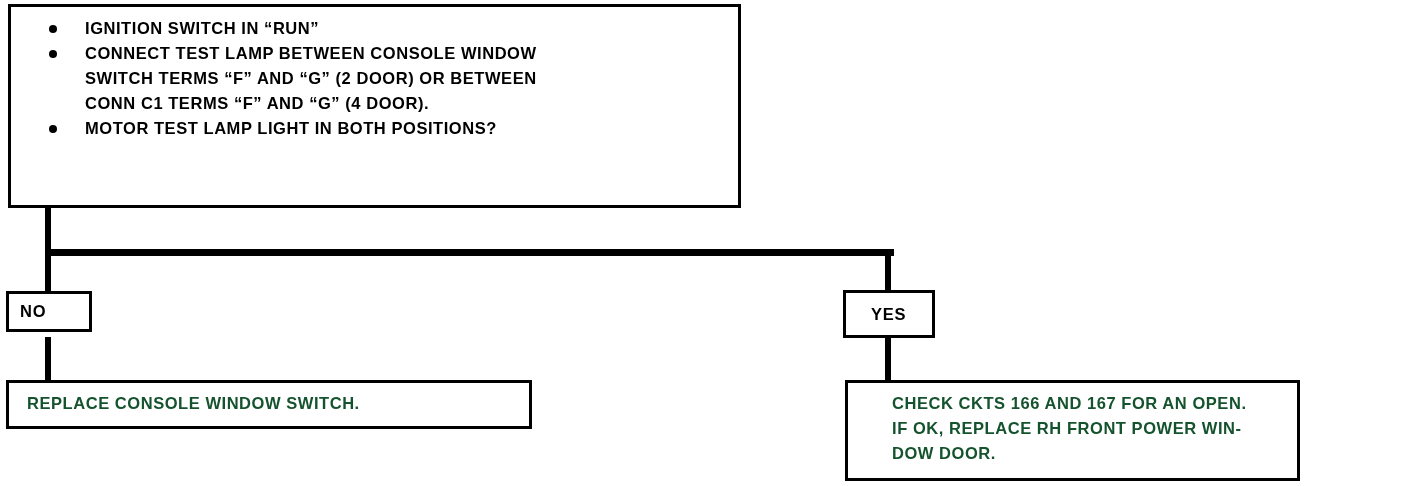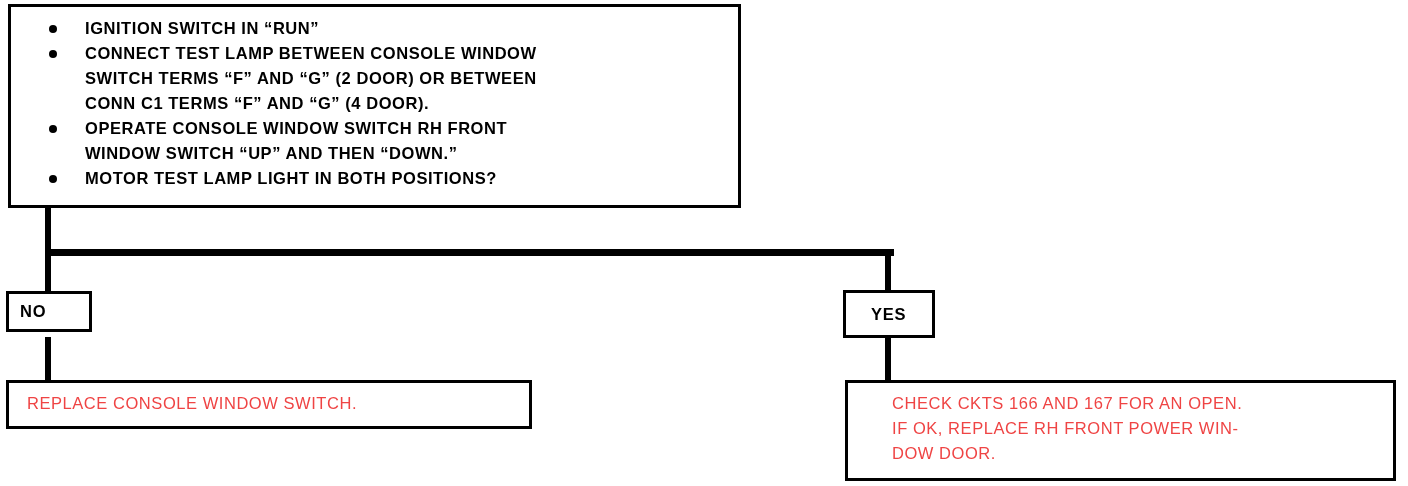--- a/index.html
+++ b/index.html
@@ -91,27 +91,27 @@
 
   
   .result {
     border-width: 3px;
     padding: 8px 0 0 18px;
   }
   .rline {
     display: block;
     font-size: 16.5px;
     line-height: 25px;
-    font-weight: 400;
+    font-weight: 700;
     letter-spacing: 0.55px;
-    color: #ef4444;
+    color: #14532d;
     white-space: nowrap;
   }
   #replace-box { left: 6px;   top: 380px; width: 526px; height: 49px; }
-  #check-box   { left: 845px; top: 380px; width: 551px; height: 101px; padding-left: 44px; }
+  #check-box   { left: 845px; top: 380px; width: 455px; height: 101px; padding-left: 44px; }
 
   
   
   #stem-main    { left: 45px;  top: 207px; width: 6px;  height: 48px; }
   
   #branch-bar   { left: 45px;  top: 249px; width: 849px; height: 7px; }
   
   #stem-no      { left: 45px;  top: 249px; width: 6px;  height: 44px; }
   
   #stem-yes     { left: 885px; top: 249px; width: 6px;  height: 43px; }
@@ -131,24 +131,20 @@
       <li>
         <span class="bline">IGNITION SWITCH IN “RUN”</span>
       </li>
 
       <li>
         <span class="bline">CONNECT TEST LAMP BETWEEN CONSOLE WINDOW</span>
         <span class="bline">SWITCH TERMS “F” AND “G” (2 DOOR) OR BETWEEN</span>
         <span class="bline">CONN C1 TERMS “F” AND “G” (4 DOOR).</span>
       </li>
 
-      <li>
-        <span class="bline">OPERATE CONSOLE WINDOW SWITCH RH FRONT</span>
-        <span class="bline">WINDOW SWITCH “UP” AND THEN “DOWN.”</span>
-      </li>
 
       <li>
         <span class="bline">MOTOR TEST LAMP LIGHT IN BOTH POSITIONS?</span>
       </li>
 
     </ul>
   </div>
 
   <div class="conn" id="stem-main"></div>
   <div class="conn" id="branch-bar"></div>

